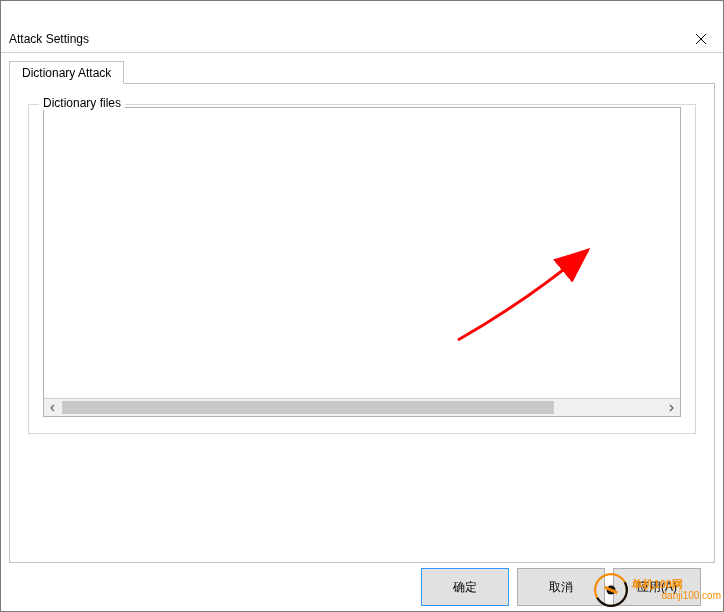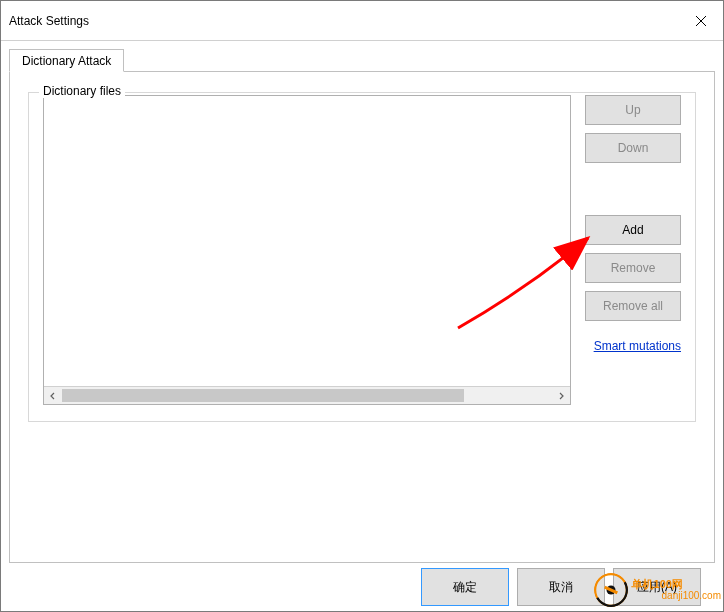--- a/index.html
+++ b/index.html
@@ -5,26 +5,27 @@
   * { box-sizing: border-box; font-family: "Segoe UI", Tahoma, sans-serif; }
   body { margin: 0; background: #fff; }
   .window {
     width: 724px; height: 612px;
     border: 1px solid #7a7a7a;
     display: flex; flex-direction: column;
     position: relative;
     background: #fff;
   }
   .titlebar {
-    height: 40px;
+    height: 28px;
     border-bottom: 1px solid #d0d0d0;
     display: flex; align-items: center;
     padding-left: 8px;
     font-size: 12px;
     color: #000;
+    margin-top: 24px;
   }
   .titlebar .spacer { flex: 1; }
   .close-btn {
     width: 44px; height: 28px;
     display: flex; align-items: center; justify-content: center;
     font-size: 14px;
     cursor: default;
   }
   .close-btn svg { width: 10px; height: 10px; }
   .client {
@@ -203,31 +204,20 @@
               <div class="thumb"></div>
             </div>
             <div class="sbtn">
               <svg width="8" height="8" viewBox="0 0 8 8">
                   <polyline points="3,1 6,4 3,7" fill="none" stroke="#606060" stroke-width="1.2"></polyline>
                 </svg>
             </div>
           </div>
         </div>
 
-        <div class="side">
-          <div class="btn disabled">Up</div>
-          <div class="btn disabled">Down</div>
-          <div class="gap1"></div>
-          <div class="btn">Add</div>
-          <div class="btn disabled">Remove</div>
-          <div class="btn disabled">Remove all</div>
-          <div class="link-right">
-            <a href="#">Smart mutations</a>
-          </div>
-        </div>
       </div>
 
 
       <svg class="arrow-annot" width="180" height="140">
         <defs>
           <marker id="ah" markerWidth="12" markerHeight="10" refX="11" refY="5" orient="auto">
             <polygon points="0,0 12,5 0,10" fill="#ff0000"></polygon>
           </marker>
         </defs>
         <path d="M 20 120 Q 90 80 150 30" stroke="#ff0000" stroke-width="3" fill="none" marker-end="url(#ah)"></path>

